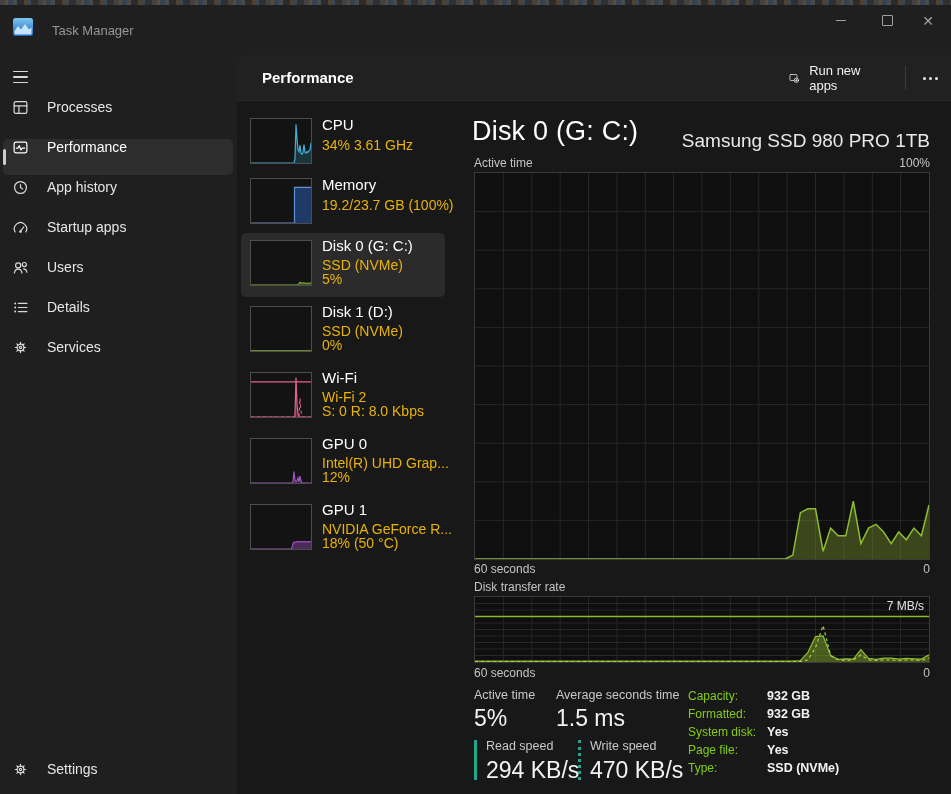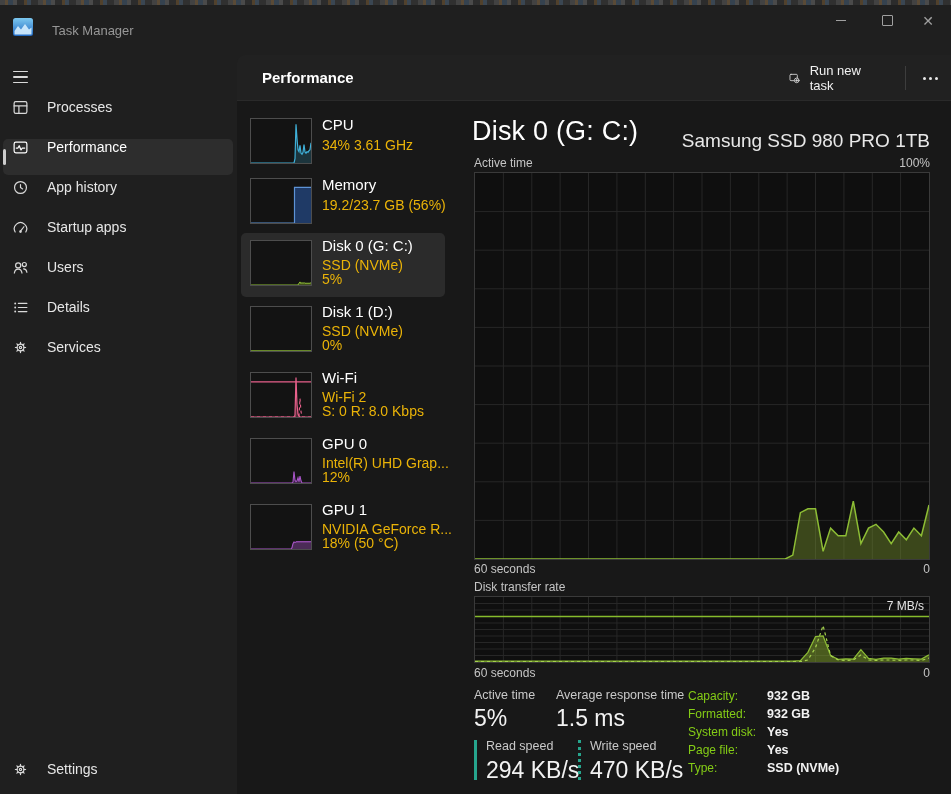--- a/index.html
+++ b/index.html
@@ -172,21 +172,21 @@
   <div id="panel-body" class="abs"></div>
 
   <span id="page-title" class="abs">Performance</span>
 
   <div id="run-new-task" class="abs">
     <svg width="16" height="16" viewBox="0 0 16 16" fill="none" stroke="#e8e8e8" stroke-width="1.2" stroke-linecap="round">
       <rect x="1.5" y="2.5" width="11" height="9.5" rx="1.5"></rect>
       <circle cx="11.6" cy="11.6" r="3.5" fill="#212121"></circle>
       <path d="M11.6 9.9v3.4M9.9 11.6h3.4"></path>
     </svg>
-    <span class="lbl">Run new task</span>
+    <span class="lbl">Run new apps</span>
   </div>
   <div id="hdr-divider" class="abs"></div>
   <div id="more-options" class="abs">
     <i></i>
       <i></i>
       <i></i>
   </div>
 
   <div>
     <div class="perf-row abs" style="top:113px;height:56px;">
@@ -200,21 +200,21 @@
       <span class="perf-sub" style="top:24px;">34% 3.61 GHz</span>
     </div>
     <div class="perf-row abs" style="top:173px;height:56px;">
       <div class="thumb" style="top:5px;">
           <div class="spark"><svg width="60" height="44">
               <polygon points="0.0,44 0.0,44.0 43.5,44.0 43.5,8.4 60.0,8.4 60.0,44" fill="rgba(33,62,110,0.92)"></polygon>
               <polyline points="0.0,44.0 43.5,44.0 43.5,8.4 60.0,8.4" fill="none" stroke="#5d93d6" stroke-width="1.2"></polyline>
             </svg></div>
         </div>
       <span class="perf-title" style="top:3px;">Memory</span>
-      <span class="perf-sub" style="top:24px;">19.2/23.7 GB (56%)</span>
+      <span class="perf-sub" style="top:24px;">19.2/23.7 GB (100%)</span>
     </div>
     <div class="perf-row abs selected" style="top:233px;height:64px;">
       <div class="thumb" style="top:7px;">
           <div class="spark"><svg width="60" height="44">
               <polygon points="0.0,44 0.0,44.0 47.0,44.0 48.0,42.2 49.0,40.9 50.0,42.7 51.0,41.4 52.0,42.7 53.0,41.4 54.0,42.7 55.0,41.8 56.0,42.7 57.0,41.8 58.0,42.7 59.0,41.8 60.0,42.2 60.0,44" fill="rgba(124,154,44,0.45)"></polygon>
               <polyline points="0.0,44.0 47.0,44.0 48.0,42.2 49.0,40.9 50.0,42.7 51.0,41.4 52.0,42.7 53.0,41.4 54.0,42.7 55.0,41.8 56.0,42.7 57.0,41.8 58.0,42.7 59.0,41.8 60.0,42.2" fill="none" stroke="#8dbd35" stroke-width="1"></polyline>
             </svg></div>
         </div>
       <span class="perf-title" style="top:4px;">Disk 0 (G: C:)</span>
       <span class="perf-sub" style="top:24px;">SSD (NVMe)</span>
@@ -334,21 +334,21 @@
         <polygon points="0.0,65 0.0,64.2 317.8,64.2 325.4,63.7 332.9,55.3 340.5,39.6 348.1,39.0 355.6,58.5 363.2,62.4 370.8,61.8 378.3,62.1 385.9,52.6 393.5,61.4 401.0,62.4 408.6,61.1 416.2,61.1 423.7,62.1 431.3,61.4 438.9,61.8 446.4,62.1 454.0,57.9 454.0,65" fill="rgba(124,154,44,0.55)"></polygon>
         <polyline points="0.0,64.2 317.8,64.2 325.4,63.7 332.9,55.3 340.5,39.6 348.1,39.0 355.6,58.5 363.2,62.4 370.8,61.8 378.3,62.1 385.9,52.6 393.5,61.4 401.0,62.4 408.6,61.1 416.2,61.1 423.7,62.1 431.3,61.4 438.9,61.8 446.4,62.1 454.0,57.9" fill="none" stroke="#8dbd35" stroke-width="1.2"></polyline>
         <polyline points="0.0,64.7 325.4,64.7 332.9,63.0 340.5,50.7 348.1,28.6 355.6,58.5 363.2,63.0 370.8,63.4 378.3,63.0 385.9,57.9 393.5,63.0 401.0,63.4 408.6,63.0 416.2,63.0 423.7,63.4 431.3,63.0 438.9,63.0 446.4,63.4 454.0,61.1" fill="none" stroke="#a5d24e" stroke-width="1.2" stroke-dasharray="3 3"></polyline>
         <polyline points="0.0,19.5 454.0,19.5" fill="none" stroke="#86bb2c" stroke-width="1.5"></polyline>
       </svg></div>
   <span class="chart-lbl abs" style="left:474px;top:666px;">60 seconds</span>
   <span class="chart-lbl abs" style="left:474px;top:666px;width:456px;text-align:right;">0</span>
 
   <span class="stat-lbl abs" style="left:474px;top:688px;">Active time</span>
   <span class="stat-val abs" style="left:474px;top:705px;">5%</span>
-  <span class="stat-lbl abs" style="left:556px;top:688px;">Average response time</span>
+  <span class="stat-lbl abs" style="left:556px;top:688px;">Average seconds time</span>
   <span class="stat-val abs" style="left:556px;top:705px;">1.5 ms</span>
 
   <div class="speed-bar abs" style="left:474px;top:740px;background:#26a58d;"></div>
   <span class="stat-lbl abs" style="left:486px;top:739px;">Read speed</span>
   <span class="stat-val abs" style="left:486px;top:757px;">294 KB/s</span>
 
   <div class="speed-bar abs" style="left:578px;top:740px;width:0;border-left:3px dotted #26a58d;"></div>
   <span class="stat-lbl abs" style="left:590px;top:739px;">Write speed</span>
   <span class="stat-val abs" style="left:590px;top:757px;">470 KB/s</span>
 

